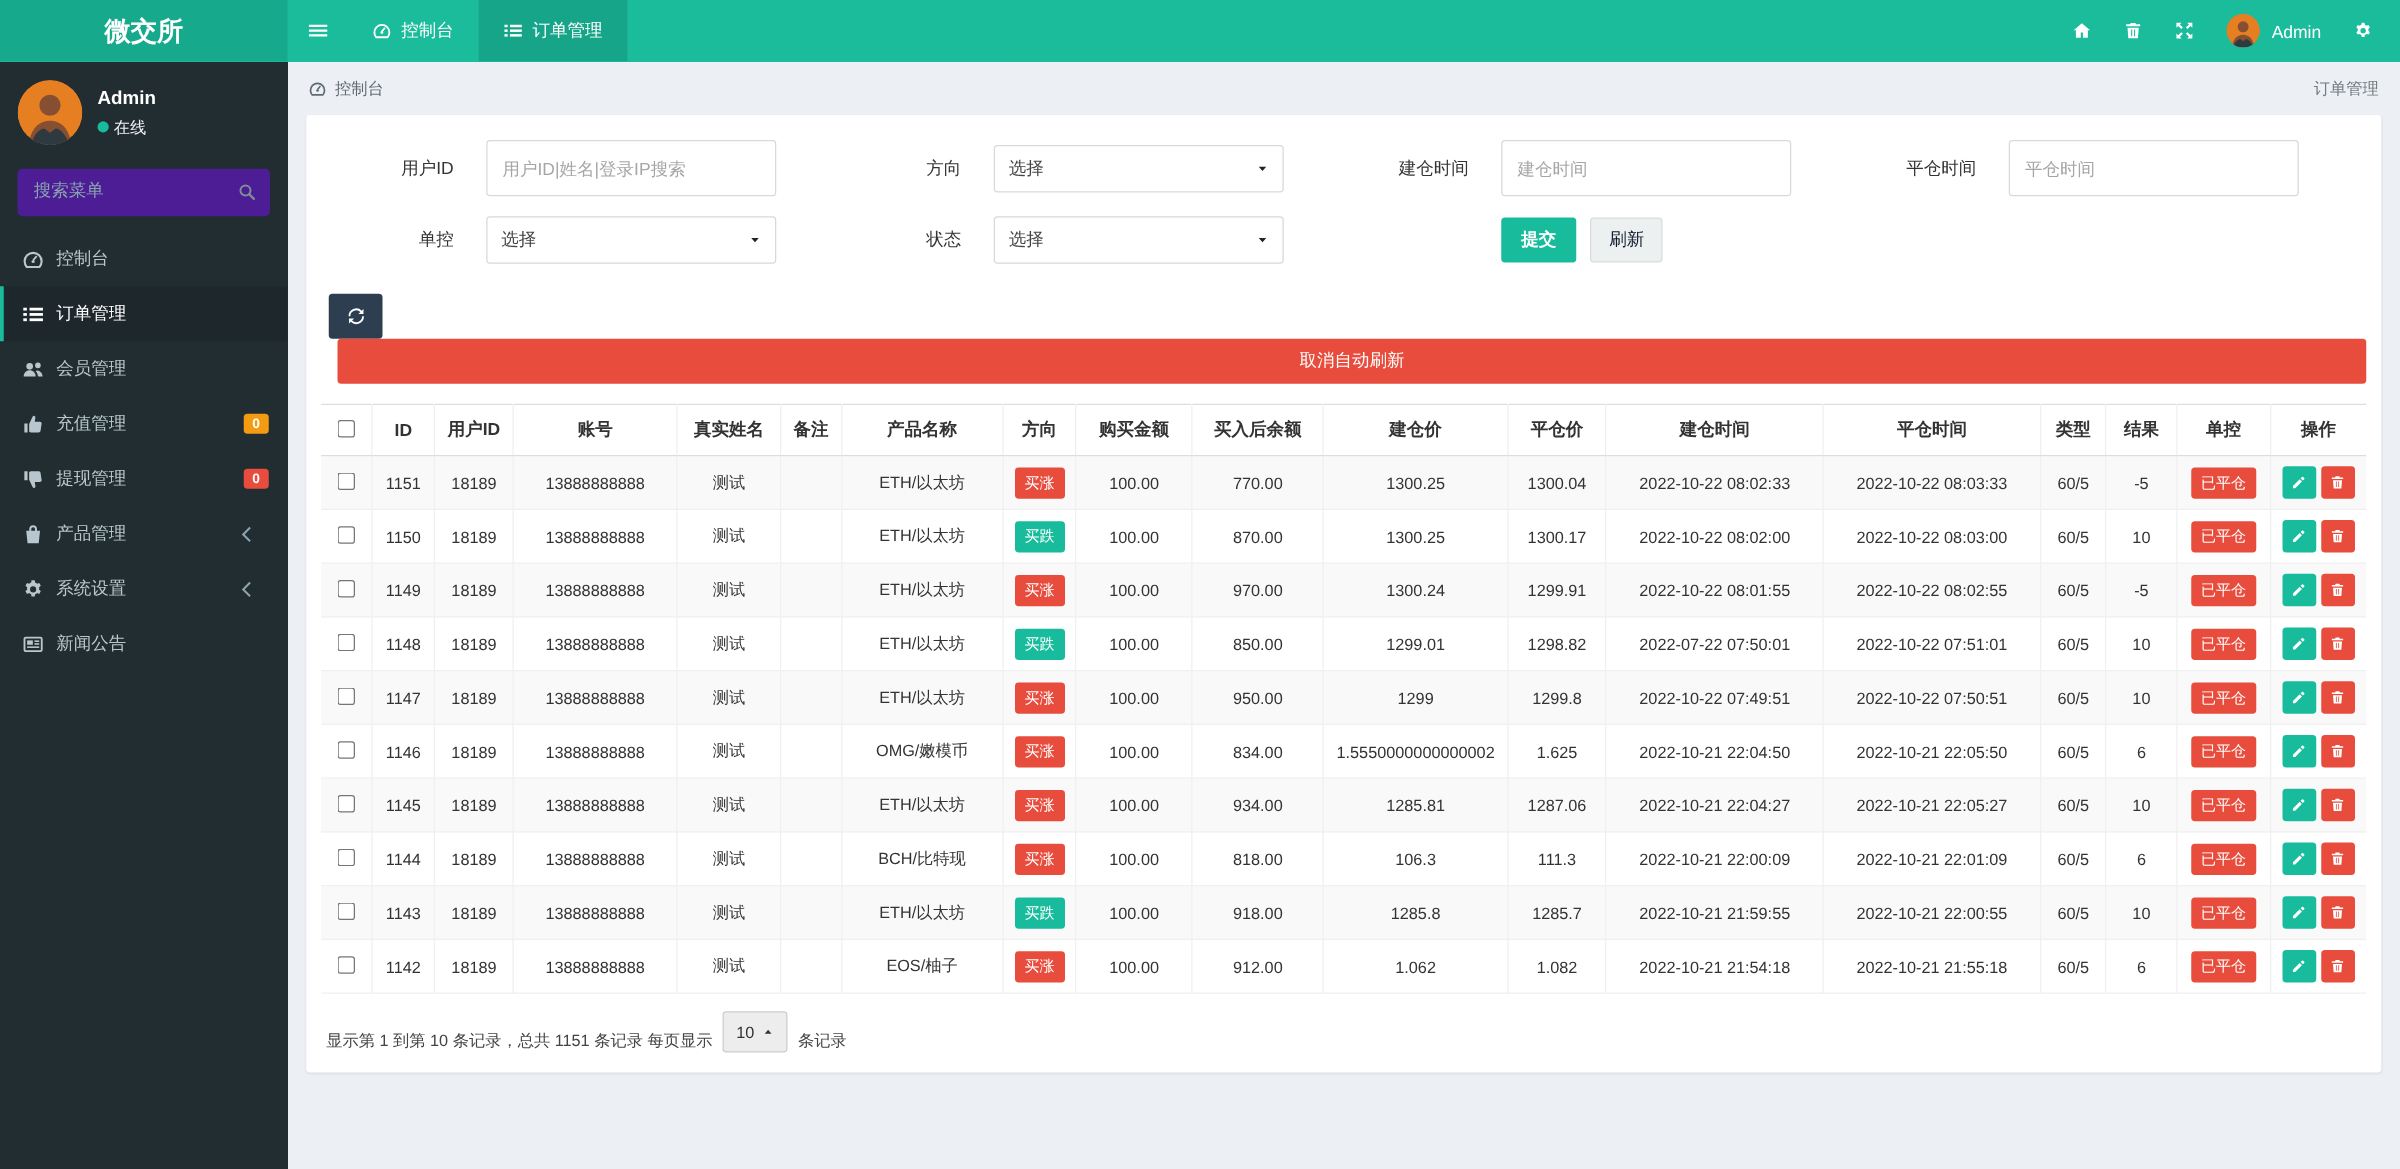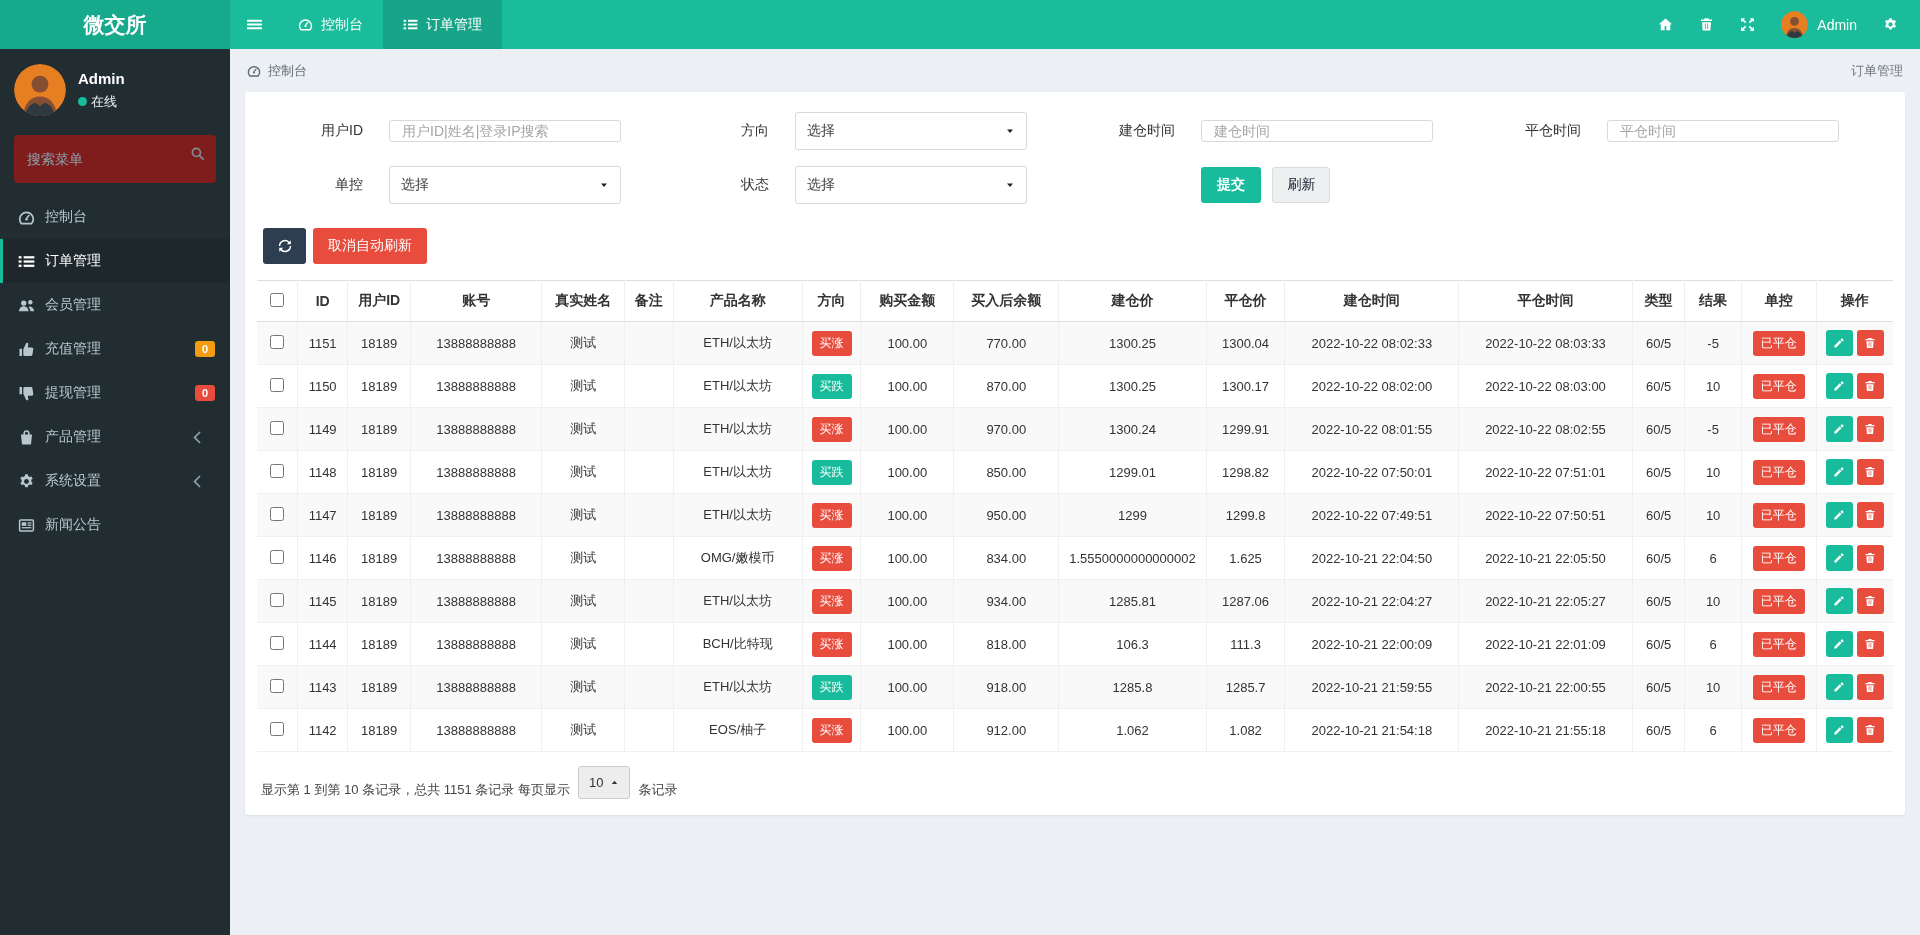--- a/index.html
+++ b/index.html
@@ -27,23 +27,23 @@
   .ic svg { width:100%; height:100%; fill:currentColor; }
 
   
   .sidebar { position:fixed; top:49px; left:0; bottom:0; width:230px; background:#222d32; }
   .profile { display:flex; align-items:center; gap:12px; padding:15px 14px 13px; }
   .avatar-lg { width:52px; height:52px; border-radius:50%; overflow:hidden; display:inline-flex; }
   .profile .name { color:#fff; font-size:15px; font-weight:bold; margin-bottom:6px; }
   .profile .status { color:#eef3f4; font-size:13px; display:flex; align-items:center; gap:4px; }
   .dot { width:9px; height:9px; border-radius:50%; background:#18bc9c; display:inline-block; }
   .search-wrap { margin:6px 14px 12px; position:relative; }
-  .search-wrap input { width:100%; height:48px; background:#7f1d1d; border:none; border-radius:4px;
+  .search-wrap input { width:100%; height:38px; background:#4c1d95; border:none; border-radius:4px;
     color:#ccc; font-size:14px; padding:0 36px 0 13px; outline:none;
-    font-family:Liberation Sans, sans-serif; }
+    font-family:Liberation Mono, monospace; }
   .search-wrap input::placeholder { color:#8aa4af; }
   .search-wrap .s-ic { position:absolute; right:11px; top:11px; width:15px; height:15px; color:#7f8e95; cursor:pointer; }
   .side-menu { list-style:none; }
   .side-item { height:44px; display:flex; align-items:center; padding:0 15px; color:#b8c7ce;
     font-size:14px; cursor:pointer; border-left:3px solid transparent; }
   .side-item.active { background:#1e282c; color:#fff; border-left-color:#18bc9c; }
   .side-item .ic { width:17px; height:17px; margin-right:10px; flex:0 0 17px; }
   .side-badge { margin-left:auto; color:#fff; font-size:11px; font-weight:bold;
     padding:2px 7px; border-radius:3px; }
   .side-chev { margin-left:auto; width:13px; height:13px; color:#8aa4af; display:inline-flex; }
@@ -57,34 +57,34 @@
   .page-title { color:#73797e; }
 
   .card { margin:0 15px; background:#fff; border-radius:3px;
     box-shadow:0 1px 2px rgba(0,0,0,0.08); padding:20px 12px 16px; }
 
   
   .filter-grid { display:grid; grid-template-columns:repeat(4,1fr); row-gap:16px; padding:0 6px; }
   .field { display:flex; align-items:center; padding-right:34px; }
   .field .f-label { flex:0 0 100px; text-align:right; margin-right:26px; font-size:14px; color:#333; }
   .field .f-ctl { width:232px; }
-  .txt { width:100%; height:22px; border:1px solid #d9d9d9; border-radius:3px; padding:0 12px;
+  .txt { width:100%; height:45px; border:1px solid #d9d9d9; border-radius:3px; padding:0 12px;
     font-size:14px; color:#333; outline:none; font-family:"Liberation Sans","DejaVu Sans",sans-serif; }
   .txt::placeholder { color:#a6a6a6; }
   .sel { height:38px; border:1px solid #d9d9d9; border-radius:3px; background:#fff;
     display:flex; align-items:center; justify-content:space-between; padding:0 11px;
     font-size:14px; color:#444; cursor:pointer; }
   .sel .ic { width:10px; height:10px; color:#222; }
   .btn { border:none; border-radius:3px; height:36px; font-size:14px; cursor:pointer;
     font-family:"Liberation Sans","DejaVu Sans",sans-serif; }
   .btn-submit { background:#18bc9c; color:#fff; padding:0 16px;font-weight:bold; }
   .btn-refresh { background:#ecf0f1; color:#0f172a; border:1px solid #d8dcdc; padding:0 14px; margin-left:7px; }
 
   
-  .toolbar { display:flex; margin:24px 0 0 6px; }
+  .toolbar { display:flex; margin:24px 0 0 6px;flex-direction:column; }
   .tool-refresh { width:43px; height:36px; background:#2c3e50; color:#fff; border:none;
     border-radius:3px; cursor:pointer; display:inline-flex; align-items:center; justify-content:center; }
   .tool-refresh .ic { width:14px; height:14px; }
   .tool-cancel { height:36px; background:#e74c3c; color:#fff; border:none; border-radius:3px;
     padding:0 15px; font-size:14px; margin-left:7px; cursor:pointer; }
 
   
   table { width:100%; border-collapse:collapse; margin-top:16px;
     border-top:1px solid #ddd; border-bottom:1px solid #ddd; }
   th { padding:11px 4px; font-size:14px; font-weight:bold; color:#333; text-align:center;
@@ -559,21 +559,21 @@
             <td>18189</td>
             <td>13888888888</td>
             <td>测试</td>
             <td></td>
             <td>ETH/以太坊</td>
             <td><span class="badge down">买跌</span></td>
             <td>100.00</td>
             <td>850.00</td>
             <td>1299.01</td>
             <td>1298.82</td>
-            <td>2022-10-22 07:50:01</td>
+            <td>2022-07-22 07:50:01</td>
             <td>2022-10-22 07:51:01</td>
             <td>60/5</td>
             <td>10</td>
             <td><span class="badge danger">已平仓</span></td>
             <td><button class="act edit">
                 <span class="ic">
                   <svg viewBox="0 0 16 16">
                     <path d="M1.8 11.7V14h2.4l7.2-7.2-2.4-2.4zM10 3.5l2.4 2.4 1.4-1.4a.9.9 0 0 0 0-1.3L12.7 2.1a.9.9 0 0 0-1.3 0z"></path>
                   </svg>
                 </span>

